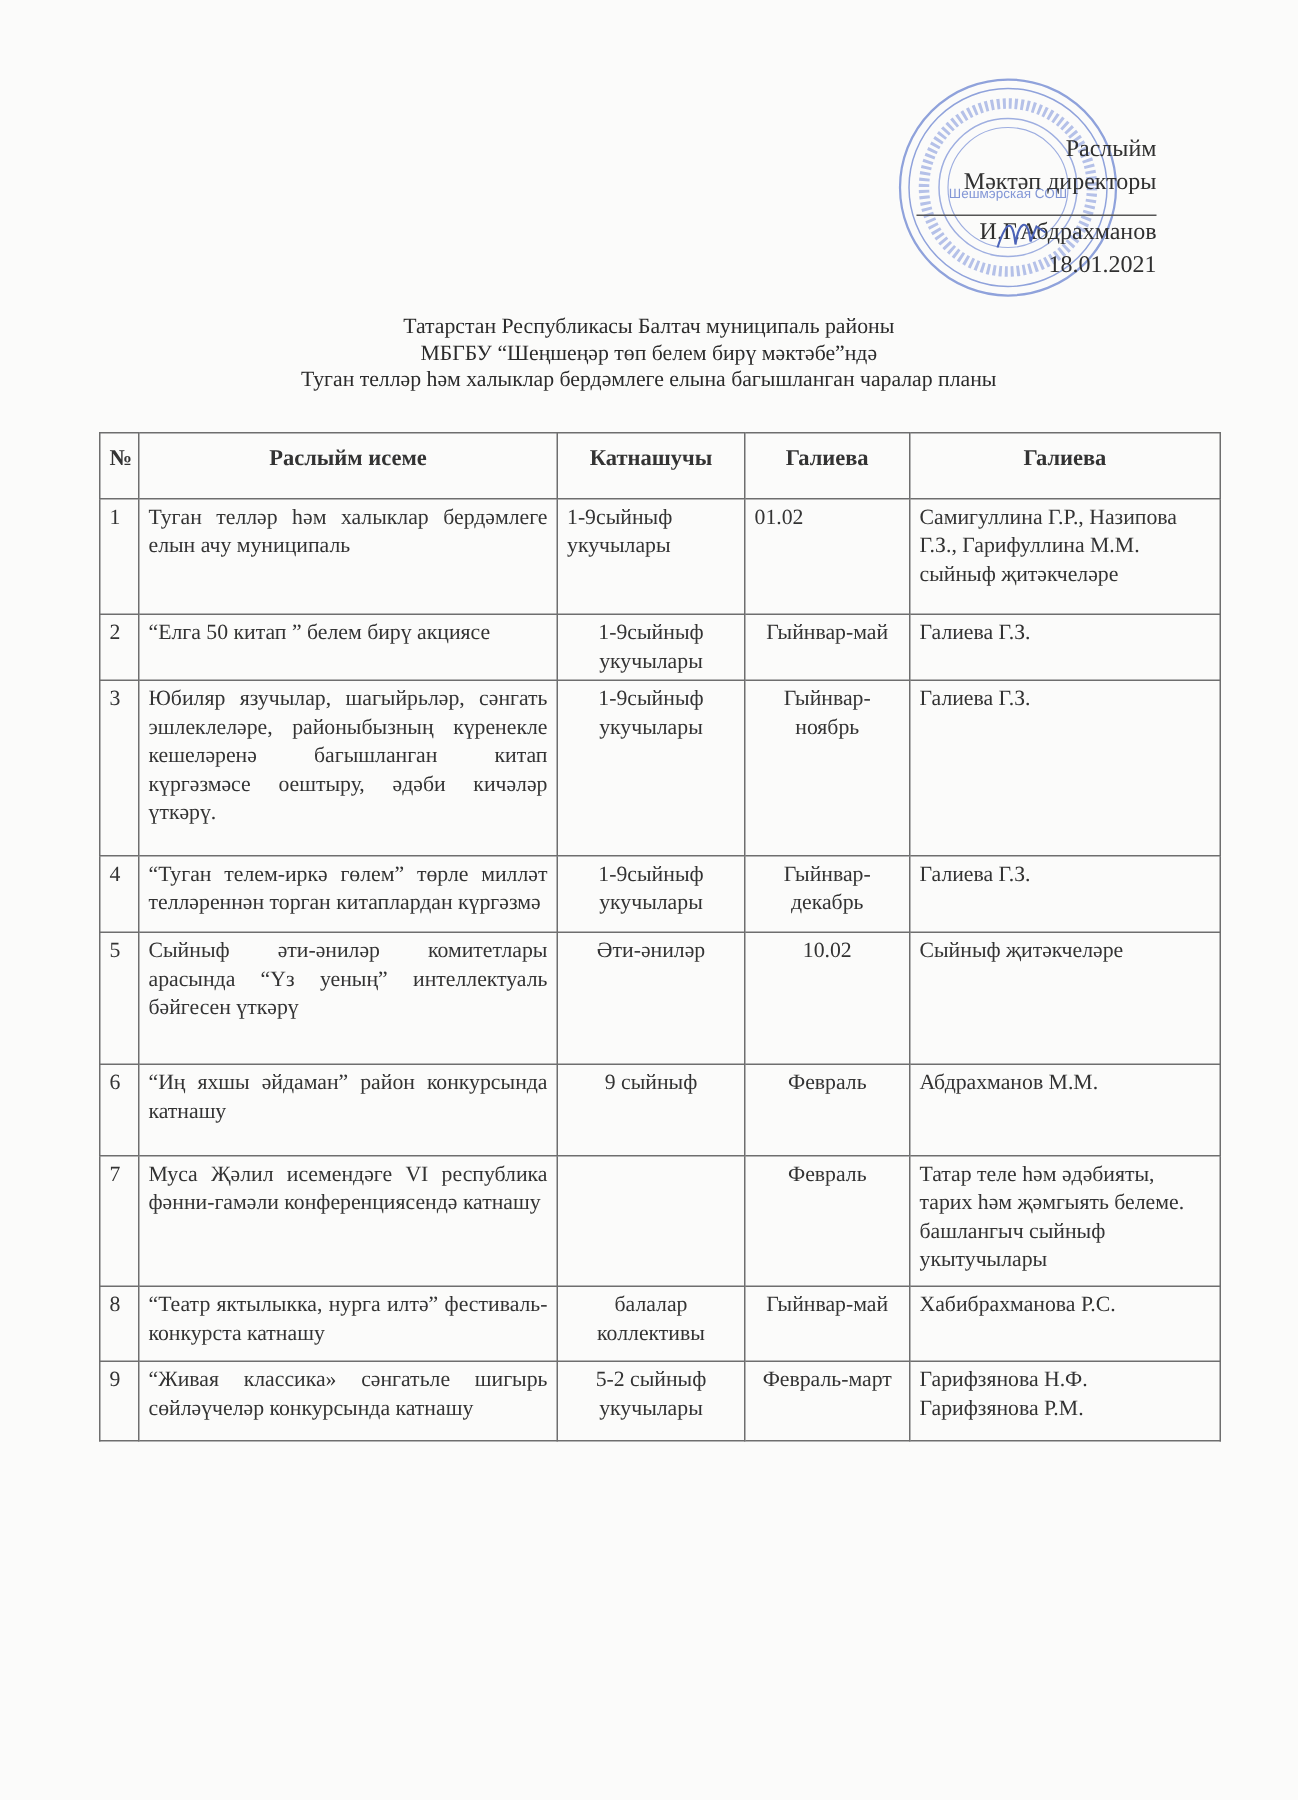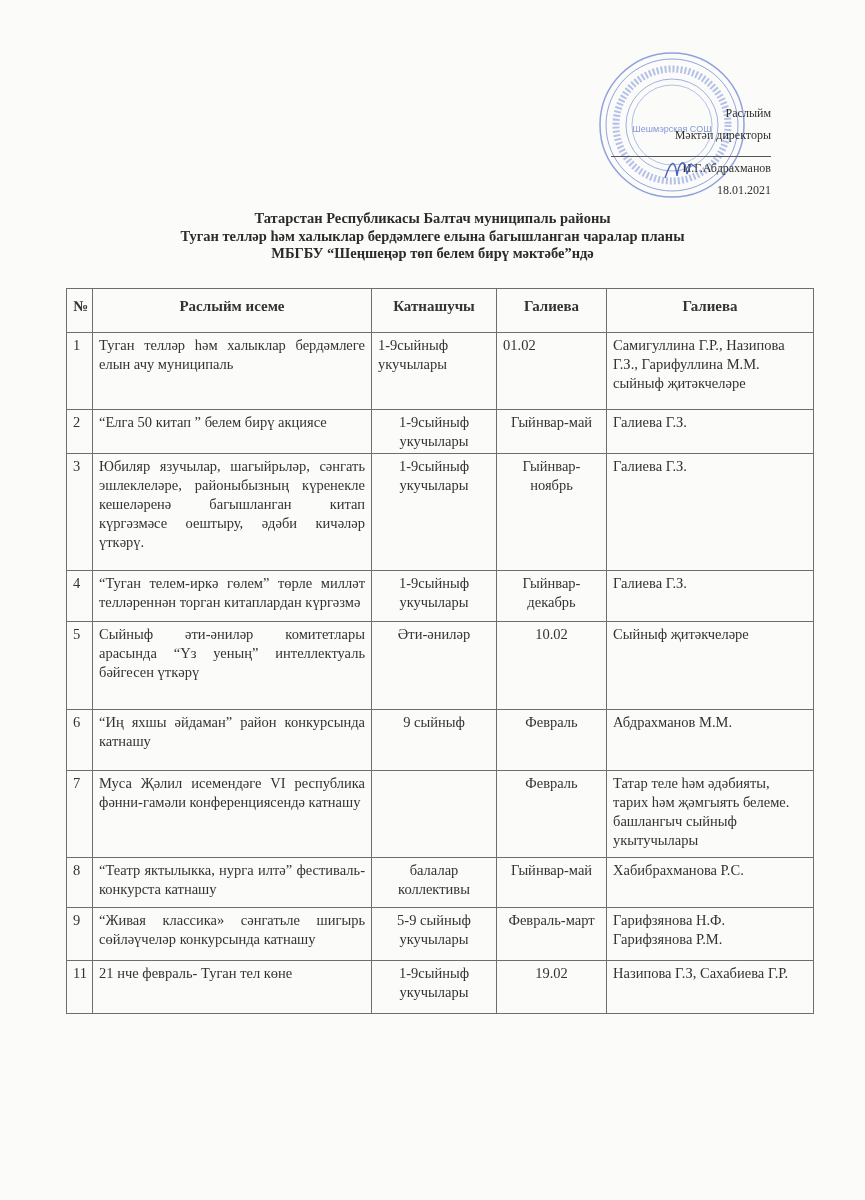--- a/index.html
+++ b/index.html
@@ -8,29 +8,29 @@
     background: #fbfbfa;
     font-family: "Liberation Serif", "DejaVu Serif", serif;
     color: #2a2a2a;
   }
   .stamp {
     position: absolute; left: 597px; top: 50px; width: 150px; height: 150px;
     border-radius: 50%; opacity: 0.85;
   }
   .approval {
     position: absolute; right: 94px; top: 89px; text-align: right;
-    font-size: 12px; line-height: 22px; color: #303030; margin-top: 13px;
+    font-size: 16px; line-height: 22px; color: #303030;
   }
   .approval .line { border-bottom: 1px solid #555; width: 160px; height: 10px; margin-left: auto; }
   .approval .signature {
     position: absolute; right: 70px; top: 52px; width: 40px; height: 30px;
   }
   .titles {
     position: absolute; left: 0; width: 865px; top: 210px; text-align: center;
-    font-weight: bold; font-size: 14.5px; line-height: 17.5px; color: #2b2b2b;
+    font-weight: normal; font-size: 14.5px; line-height: 17.5px; color: #2b2b2b;
   }
   table.plan {
     position: absolute; left: 66px; top: 288px; width: 747px;
     border-collapse: collapse; table-layout: fixed;
     font-size: 14.5px; line-height: 19px; color: #333;
   }
   table.plan th, table.plan td {
     border: 1px solid #6e6e6e; vertical-align: top; padding: 3px 6px 2px 6px;
   }
   table.plan th { font-weight: bold; text-align: center; height: 33px; padding-top: 8px; font-size: 15px; }
@@ -57,22 +57,22 @@
   <div class="line"></div>
   <svg class="signature" viewBox="0 0 40 30">
     <path d="M4 24 C10 6, 14 4, 16 22 C18 8, 24 2, 26 20 L30 10 L36 14" fill="none" stroke="#4c63b8" stroke-width="1.4"></path>
   </svg>
   <div>И.Г.Абдрахманов</div>
   <div>18.01.2021</div>
 </div>
 
 <div class="titles">
   <div>Татарстан Республикасы Балтач муниципаль районы</div>
+  <div>МБГБУ “Шеңшеңәр төп белем бирү мәктәбе”ндә</div>
   <div>Туган телләр һәм халыклар бердәмлеге елына багышланган чаралар планы</div>
-  <div>МБГБУ “Шеңшеңәр төп белем бирү мәктәбе”ндә</div>
 </div>
 
 <table class="plan">
   <colgroup>
     <col style="width:26px">
     <col style="width:279px">
     <col style="width:125px">
     <col style="width:110px">
     <col style="width:207px">
   </colgroup>
@@ -138,25 +138,18 @@
     <tr style="height:50px">
       <td class="num">8</td>
       <td class="name">“Театр яктылыкка, нурга илтә” фестиваль- конкурста катнашу</td>
       <td class="center">балалар коллективы</td>
       <td class="center">Гыйнвар-май</td>
       <td class="left">Хабибрахманова Р.С.</td>
     </tr>
     <tr style="height:53px">
       <td class="num">9</td>
       <td class="name">“Живая классика» сәнгатьле шигырь сөйләүчеләр конкурсында катнашу</td>
-      <td class="center">5-9 сыйныф укучылары</td>
+      <td class="center">5-2 сыйныф укучылары</td>
       <td class="center">Февраль-март</td>
       <td class="left">Гарифзянова Н.Ф. Гарифзянова Р.М.</td>
-    </tr>
-    <tr style="height:53px">
-      <td class="num">11</td>
-      <td class="name">21 нче февраль- Туган тел көне</td>
-      <td class="center">1-9сыйныф укучылары</td>
-      <td class="center">19.02</td>
-      <td class="left">Назипова Г.З, Сахабиева Г.Р.</td>
     </tr>
   </tbody>
 </table>
 
 </body></html>

